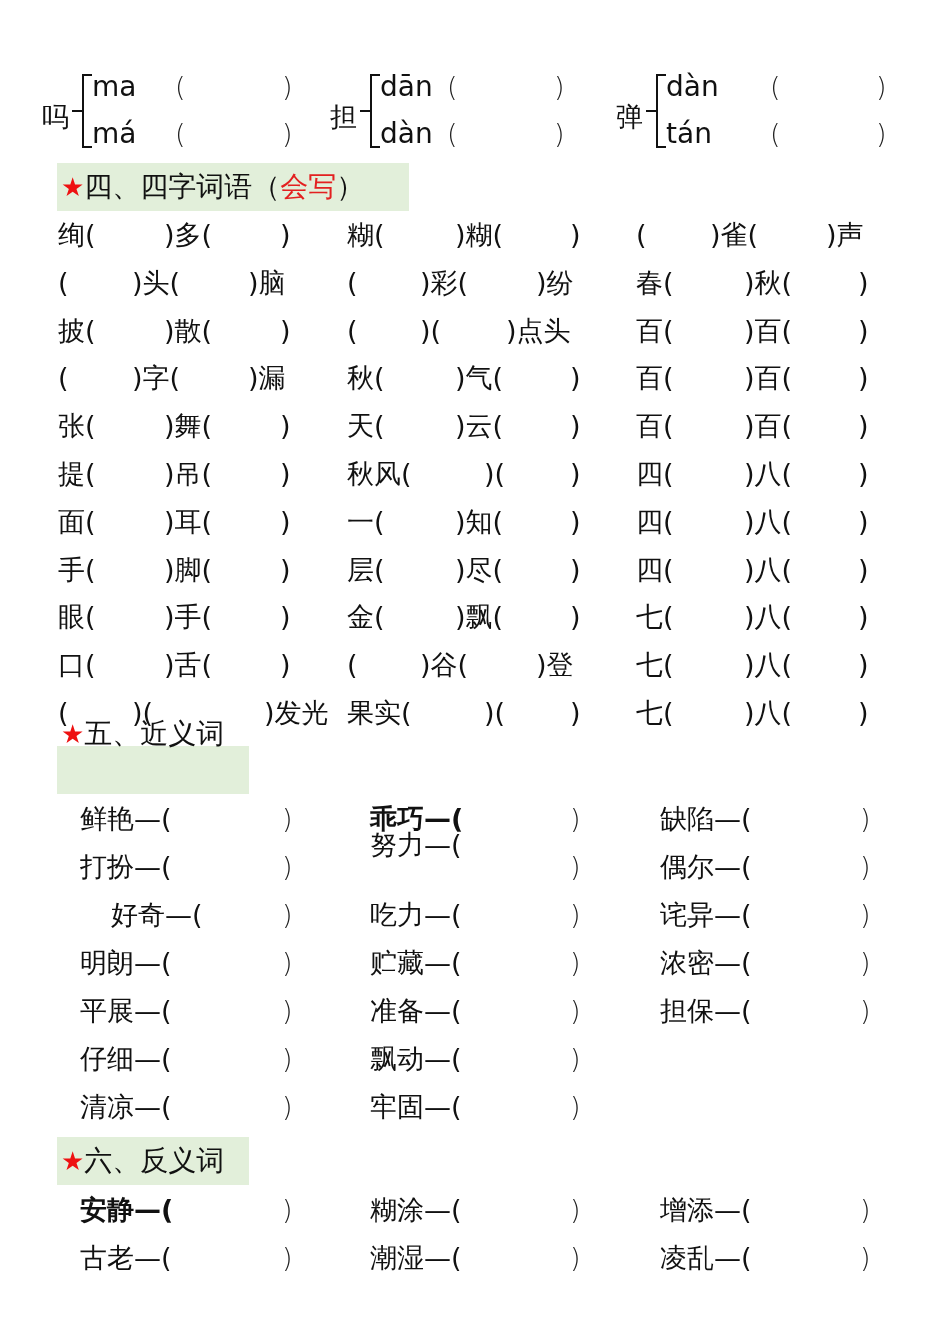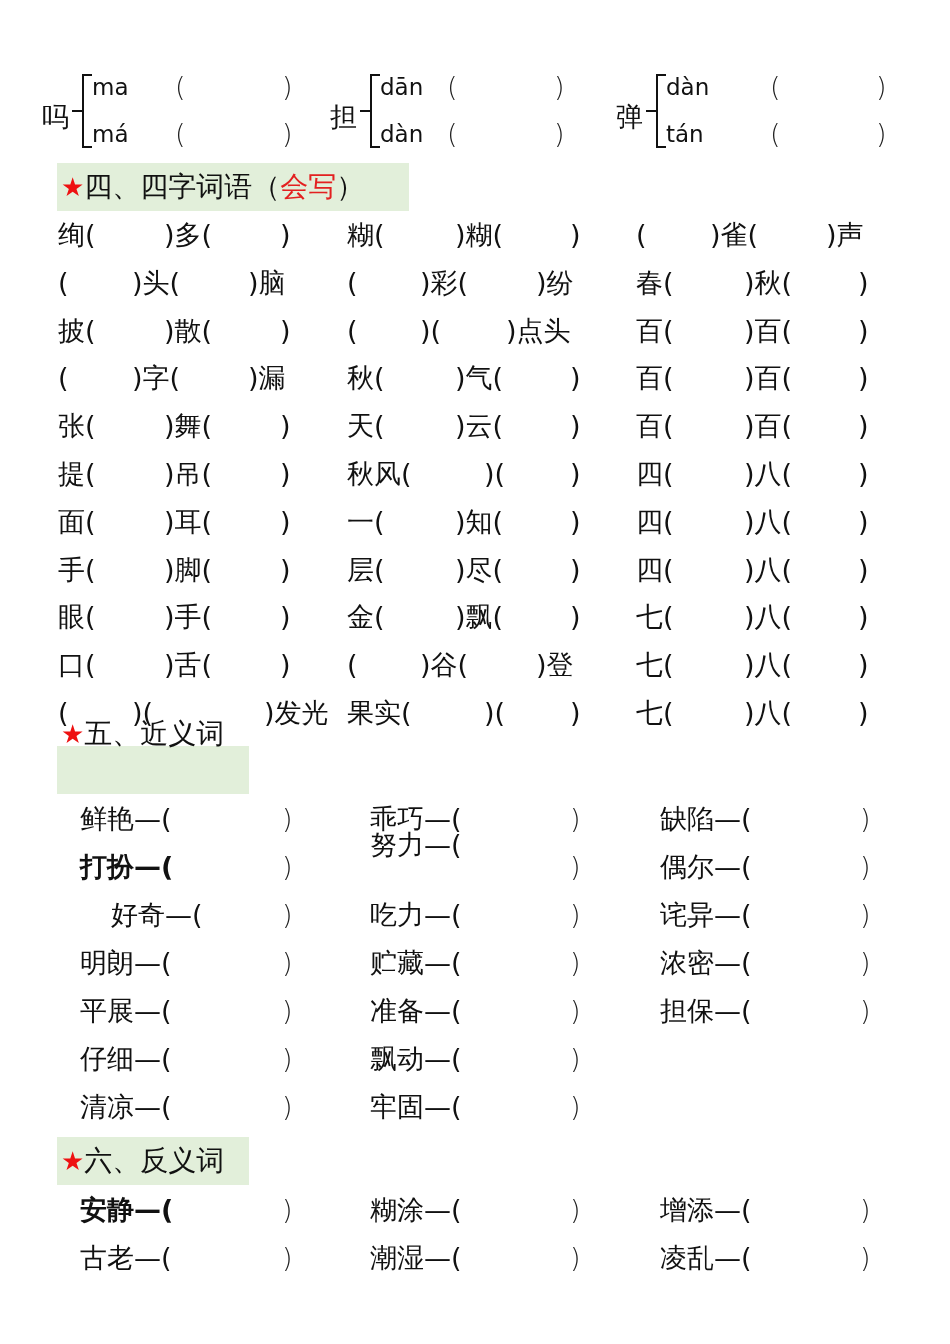--- a/index.html
+++ b/index.html
@@ -1,20 +1,20 @@
 <!DOCTYPE html>
 <html><head>
 <meta charset="utf-8">
 <style>
   html, body { margin: 0; padding: 0; background: #ffffff; }
   body { width: 950px; height: 1344px; position: relative; overflow: hidden;
          font-family: "DejaVu Sans", sans-serif; color: #111; }
   .abs { position: absolute; white-space: nowrap; }
   .cjk { font-size: 27px; line-height: 34px; }
-  .py { font-family: "DejaVu Sans", sans-serif; font-size: 23px; line-height: 34px; }
+  .py { font-family: "DejaVu Sans", sans-serif; font-size: 28px; line-height: 34px; }
   .paren { font-size: 27px; line-height: 34px; font-weight: 200; color: #222; }
   .heading-bg { position: absolute; background: #e2efda; }
   .heading { position: absolute; font-size: 28px; line-height: 44px; white-space: nowrap; }
   .star { color: #ee1111; font-size: 26px; }
   .red { color: #e32020; }
   .brace { position: absolute; border: 2px solid #111; border-right: none; width: 8px; }
   .brace-tick { position: absolute; height: 2px; background: #111; }
 </style>
 </head>
 <body>
@@ -243,31 +243,31 @@
       </div>
     </div>
     <div class="heading-bg" style="left: 57px; top: 746px; width: 192px; height: 48px;"></div>
     <div class="heading" style="left: 61px; top: 712px;"><span class="star">★</span><span>五、近义词</span></div>
     <div>
       <div>
         <div class="abs cjk" style="left: 80px; top: 802px;">鲜艳—(</div>
         <div class="abs paren" style="left: 282px; top: 802px;">)</div>
       </div>
       <div>
-        <div class="abs cjk" style="left: 370px; top: 802px;">乖巧—(</div>
+        <div class="abs cjk" style="left: 370px; top: 802px; font-weight: bold;">乖巧—(</div>
         <div class="abs paren" style="left: 570px; top: 802px;">)</div>
       </div>
       <div>
         <div class="abs cjk" style="left: 660px; top: 802px;">缺陷—(</div>
         <div class="abs paren" style="left: 860px; top: 802px;">)</div>
       </div>
     </div>
     <div>
       <div>
-        <div class="abs cjk" style="left: 80px; top: 850px; font-weight: bold;">打扮—(</div>
+        <div class="abs cjk" style="left: 80px; top: 850px;">打扮—(</div>
         <div class="abs paren" style="left: 282px; top: 850px;">)</div>
       </div>
       <div>
         <div class="abs cjk" style="left: 370px; top: 828px;">努力—(</div>
         <div class="abs paren" style="left: 570px; top: 850px;">)</div>
       </div>
       <div>
         <div class="abs cjk" style="left: 660px; top: 850px;">偶尔—(</div>
         <div class="abs paren" style="left: 860px; top: 850px;">)</div>
       </div>

